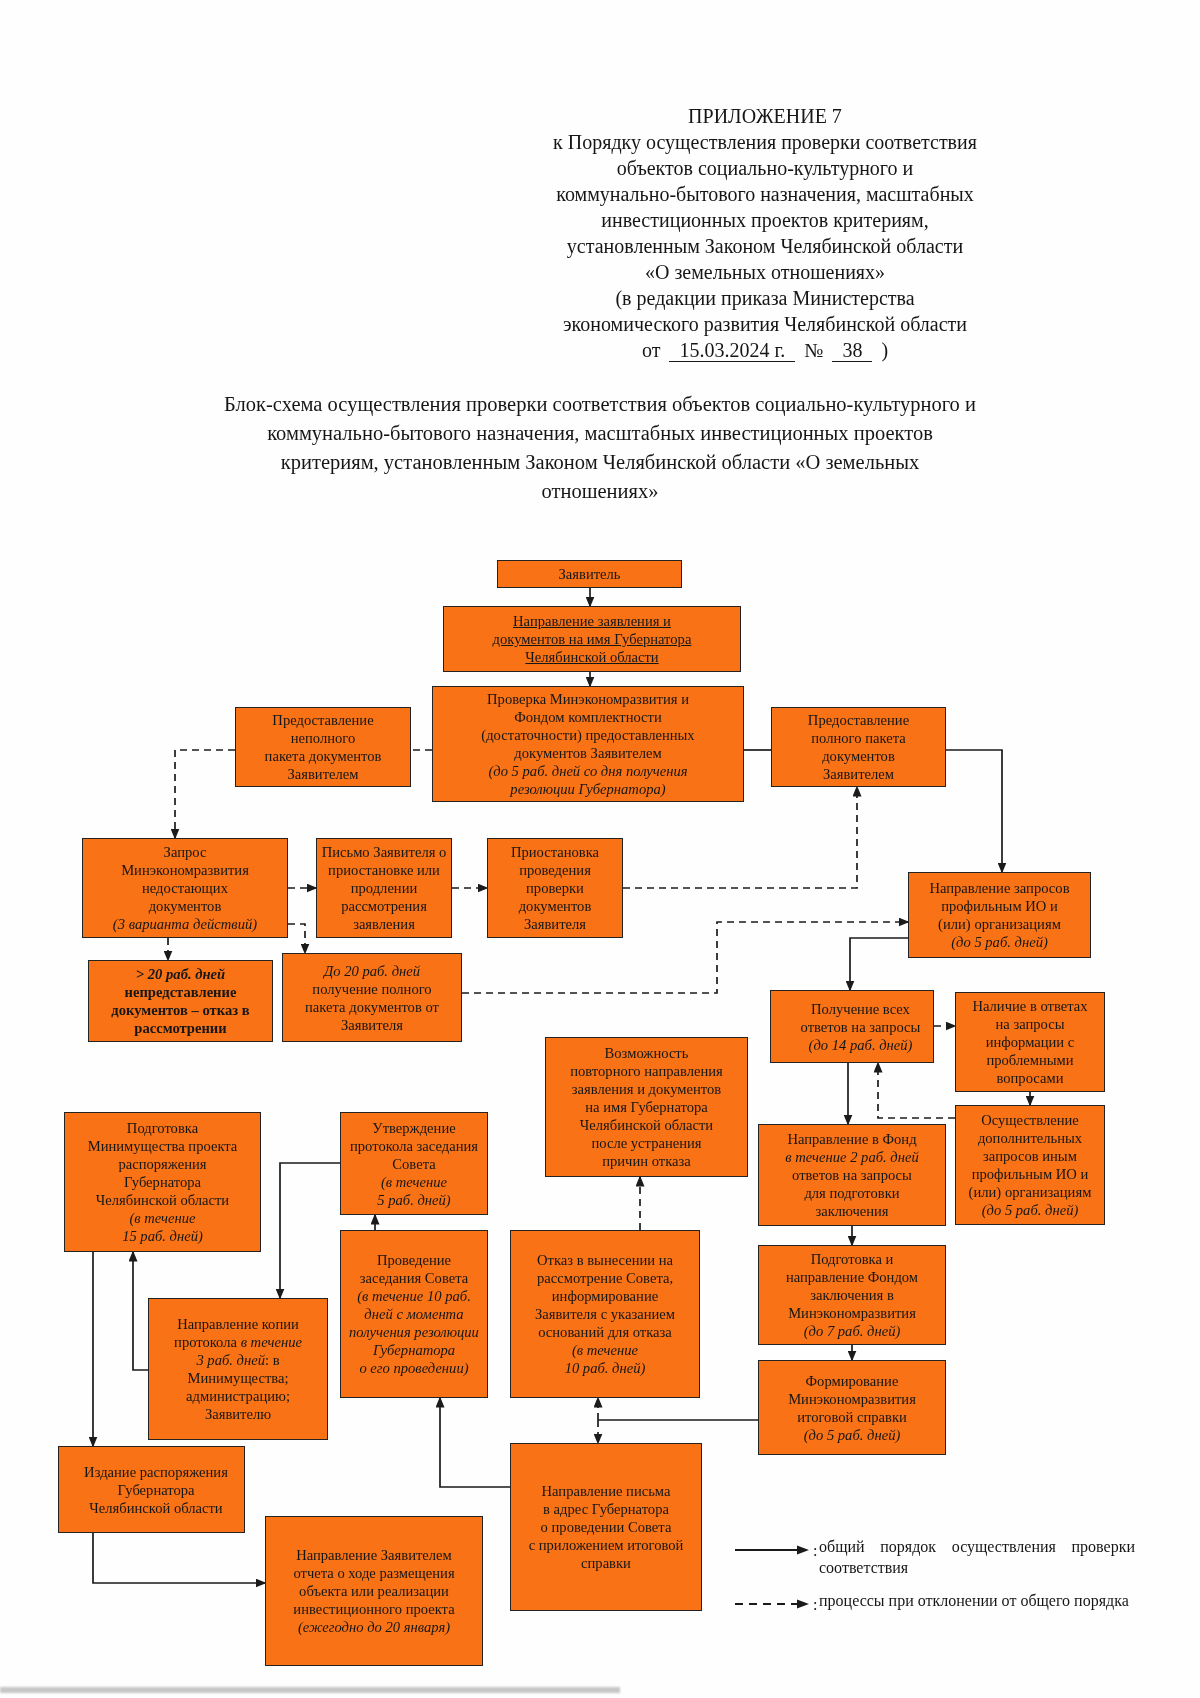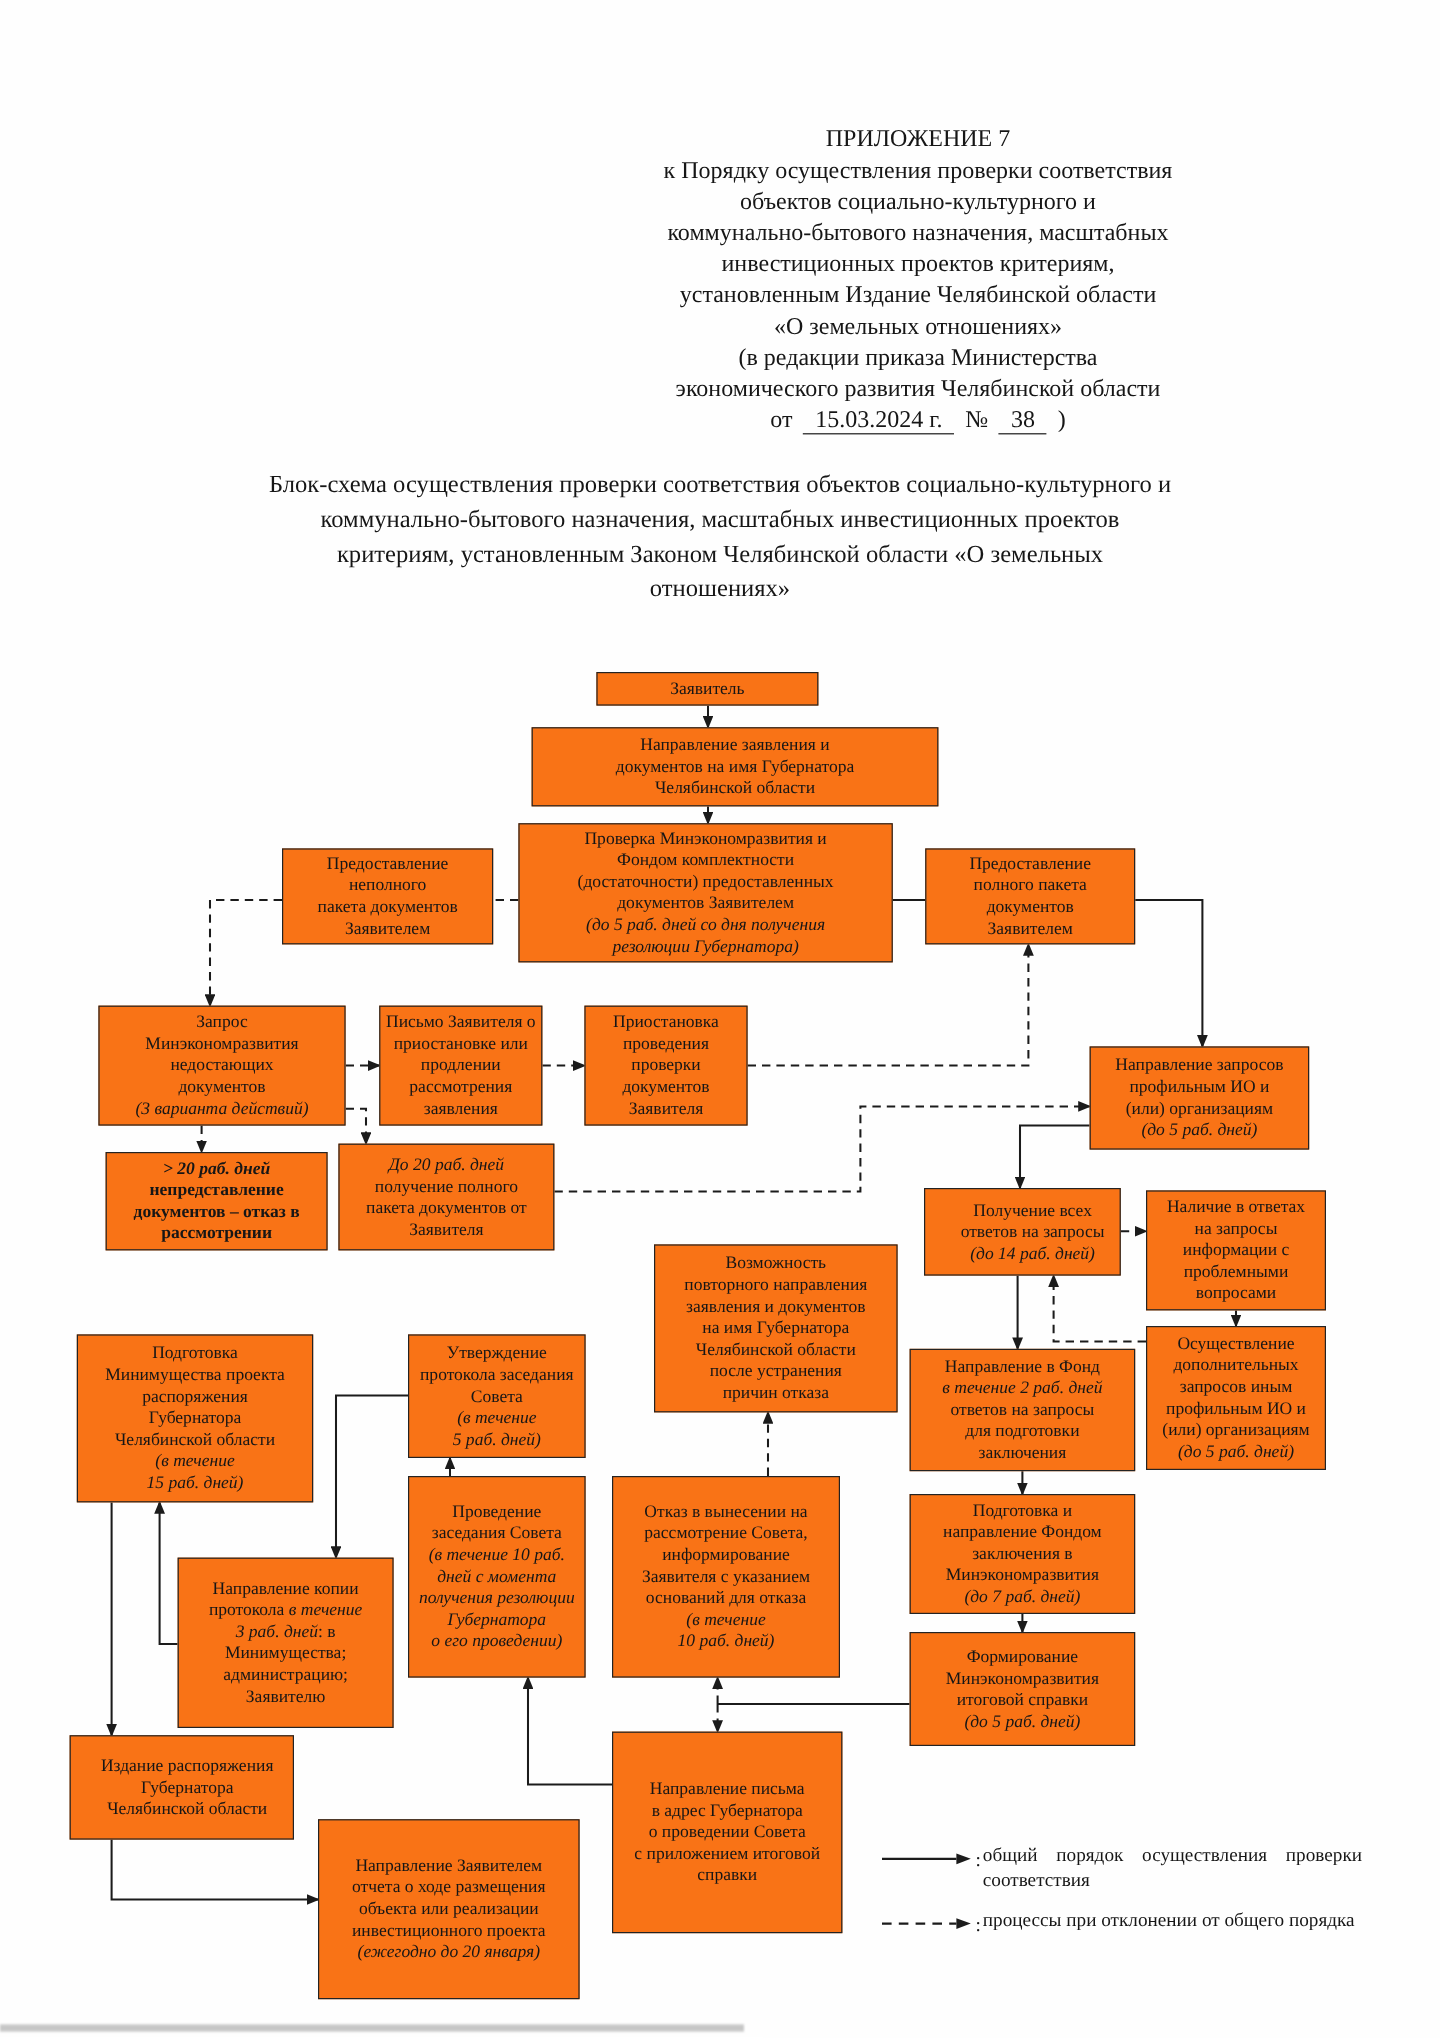--- a/index.html
+++ b/index.html
@@ -23,21 +23,21 @@
 <body>
 
 <div class="page">
 
   <div class="header">
     <div>ПРИЛОЖЕНИЕ 7</div>
     <div>к Порядку осуществления проверки соответствия</div>
     <div>объектов социально-культурного и</div>
     <div>коммунально-бытового назначения, масштабных</div>
     <div>инвестиционных проектов критериям,</div>
-    <div>установленным Издание Челябинской области</div>
+    <div>установленным Законом Челябинской области</div>
     <div>«О земельных отношениях»</div>
     <div>(в редакции приказа Министерства</div>
     <div>экономического развития Челябинской области</div>
     <div>
       <span>от</span>
       <span class="u">15.03.2024 г.</span>
       <span>№</span>
       <span class="u">38</span>
       <span>)</span>
     </div>
@@ -83,21 +83,21 @@
         <polyline points="510,1487 440,1487 440,1398" fill="none" stroke="#1b1b1b" stroke-width="1.7" marker-end="url(#ah)"></polyline>
         <polyline points="375,1230 375,1215" fill="none" stroke="#1b1b1b" stroke-width="1.7" marker-end="url(#ah)"></polyline>
         <polyline points="340,1163 280,1163 280,1298" fill="none" stroke="#1b1b1b" stroke-width="1.7" marker-end="url(#ah)"></polyline>
         <polyline points="148,1370 133,1370 133,1252" fill="none" stroke="#1b1b1b" stroke-width="1.7" marker-end="url(#ah)"></polyline>
         <polyline points="93,1252 93,1446" fill="none" stroke="#1b1b1b" stroke-width="1.7" marker-end="url(#ah)"></polyline>
         <polyline points="93,1533 93,1583 265,1583" fill="none" stroke="#1b1b1b" stroke-width="1.7" marker-end="url(#ah)"></polyline>
       </svg>
   <div class="box" style="left: 497px; top: 560px; width: 185px; height: 28px;">
         <div class="bl"><span>Заявитель</span></div>
       </div>
-      <div class="box" style="left: 443px; top: 606px; width: 339px; height: 66px;">
+      <div class="box" style="left: 443px; top: 606px; width: 298px; height: 66px; text-decoration: underline;">
         <div class="bl"><span>Направление заявления и</span></div>
         <div class="bl"><span>документов на имя Губернатора</span></div>
         <div class="bl"><span>Челябинской области</span></div>
       </div>
       <div class="box" style="left: 432px; top: 686px; width: 312px; height: 116px;">
         <div class="bl"><span>Проверка Минэкономразвития и</span></div>
         <div class="bl"><span>Фондом комплектности</span></div>
         <div class="bl"><span>(достаточности) предоставленных</span></div>
         <div class="bl"><span>документов Заявителем</span></div>
         <div class="bl"><span class="it">(до 5 раб. дней со дня получения</span></div>

